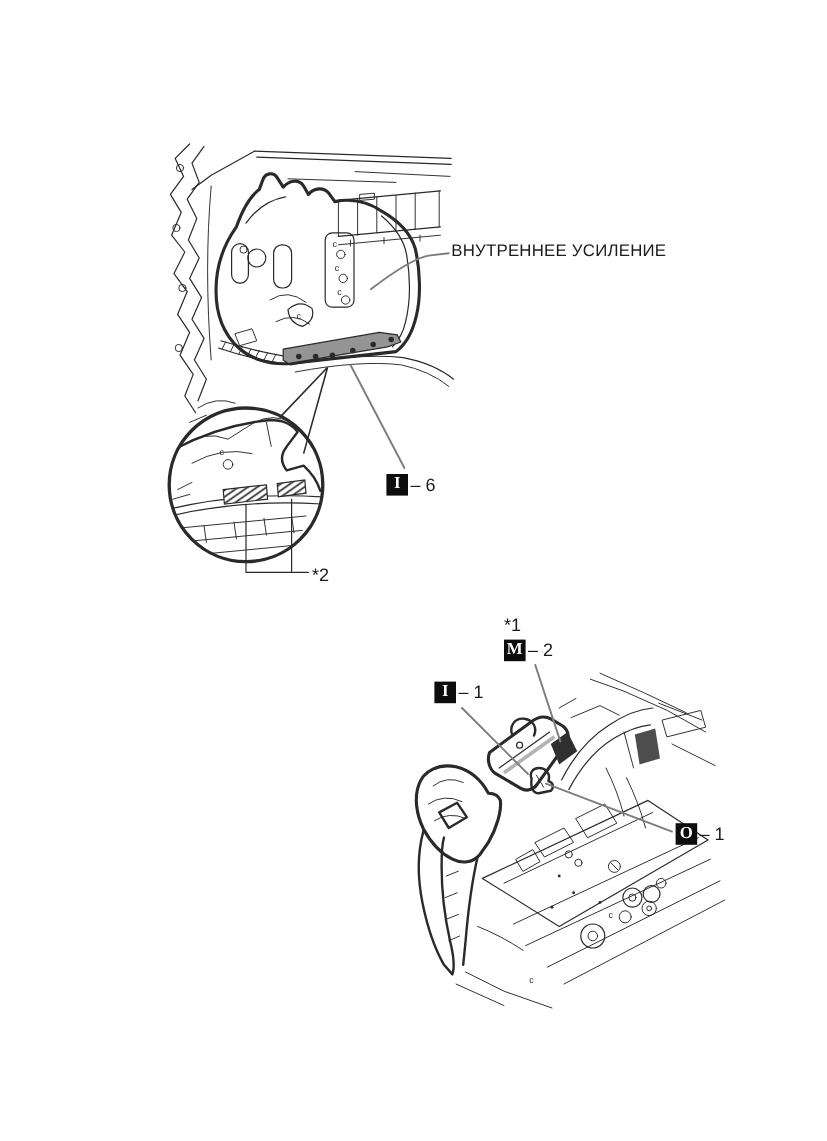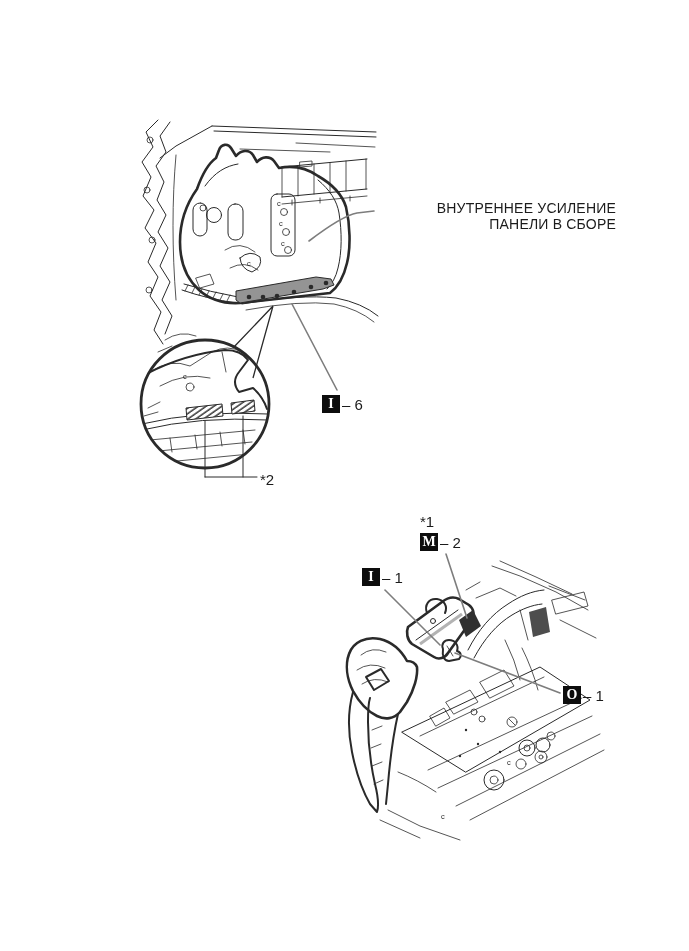--- a/index.html
+++ b/index.html
@@ -21,21 +21,21 @@
   .weld{fill:var(--weld_strip,#949494);stroke:var(--line,#2a2a2a);stroke-width:1;}
   .darkpatch{fill:var(--dark_patch,#303030);stroke:none;}
   .sidepatch{fill:var(--side_patch,#4d4d4d);stroke:none;}
   .dot{fill:var(--line,#111);stroke:none;}
   .grayband{stroke:#b3b3b3;stroke-width:3;fill:none;}
   .cglyph{font-family:"Liberation Sans",sans-serif;font-size:7.5px;fill:var(--line,#2a2a2a);}
   
   .callout{
     position:absolute;left:376px;top:201px;width:240px;
     font-size:14px;line-height:15.6px;letter-spacing:.2px;font-weight:400;
-    color:var(--text,#1b1b1b);white-space:nowrap;text-align:right;
+    color:var(--text,#1b1b1b);white-space:nowrap;
   }
   .taglabel{position:absolute;display:flex;align-items:center;gap:2px;}
   .badge{
     width:18px;height:18px;background:var(--badge_bg,#0d0d0d);
     color:var(--badge_fg,#fff);display:flex;align-items:center;justify-content:center;
     font-family:"Liberation Serif",serif;font-weight:700;font-size:14px;line-height:18px;
     flex:0 0 18px;
   }
   .tagtext{font-size:15px;color:var(--text,#1b1b1b);white-space:pre;}
   .note{position:absolute;font-size:15px;color:var(--text,#1b1b1b);}
@@ -219,21 +219,20 @@
     </g>
 
     <path class="leader" d="M446,554 L467,618"></path>
     <path class="leader" d="M385,590 L440,645"></path>
     <path class="leader" d="M455,653 L560,693"></path>
   </g>
 </svg>
 
 <div class="callout">
   <div>ВНУТРЕННЕЕ УСИЛЕНИЕ</div>
-  <div>ПАНЕЛИ В СБОРЕ</div>
 </div>
 
 <div class="taglabel" style="left:322px;top:395px;">
   <span class="badge">I</span>
   <span class="tagtext">– 6</span>
 </div>
 
 <div class="note" style="left:260px;top:471px;">*2</div>
 
 <div class="note" style="left:420px;top:513px;">*1</div>

